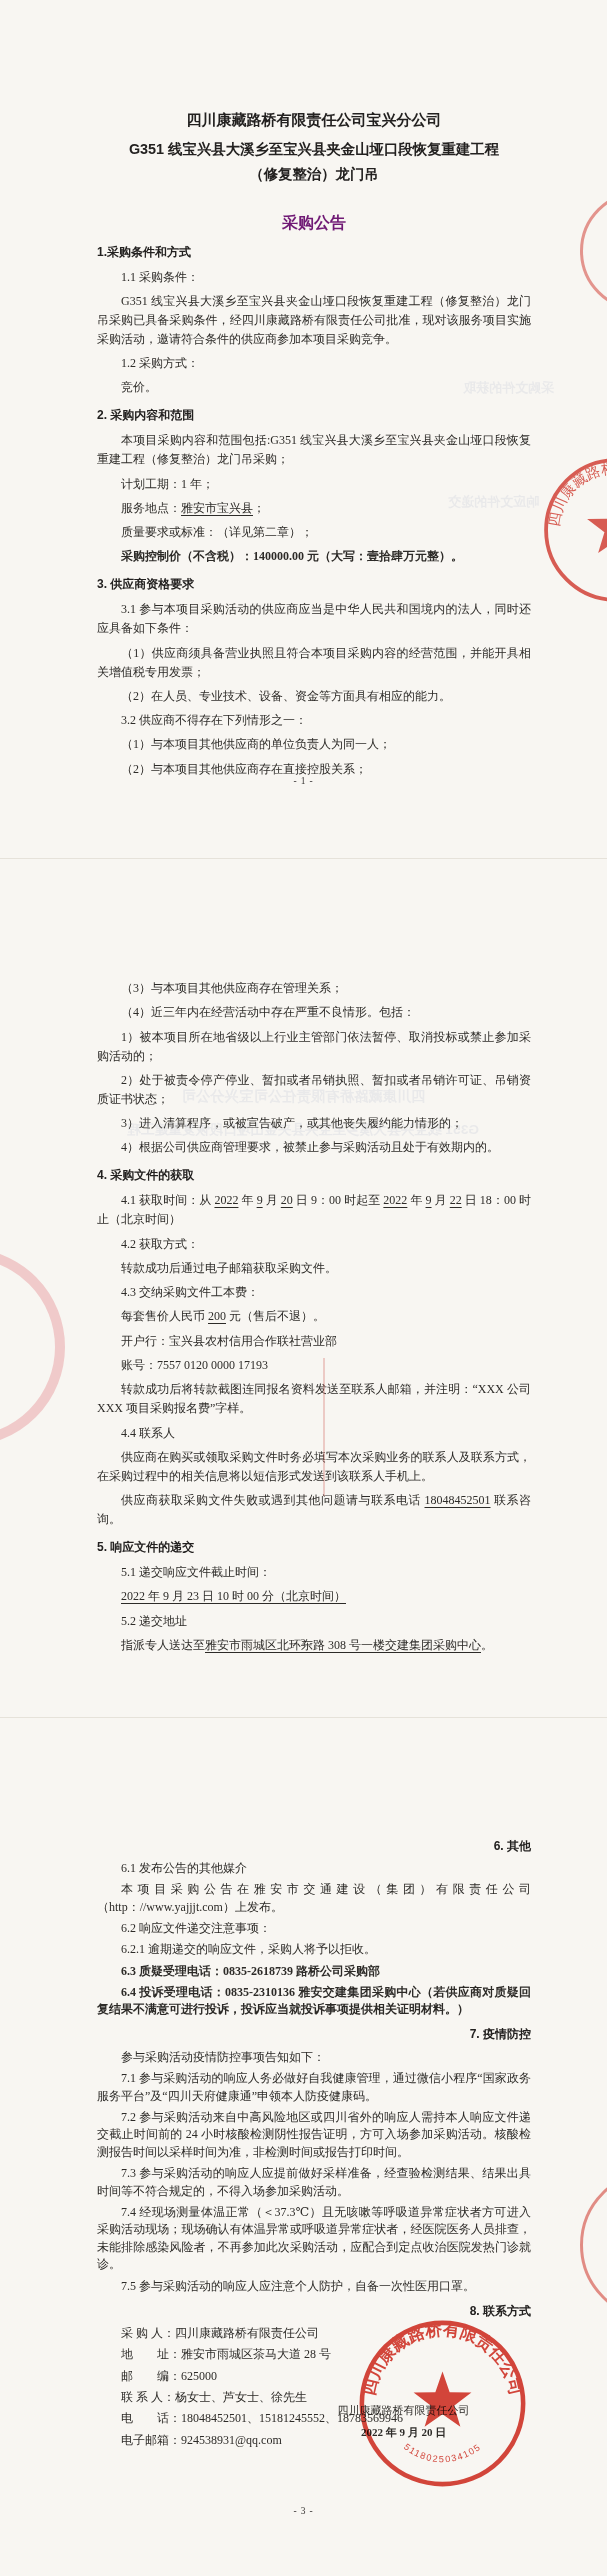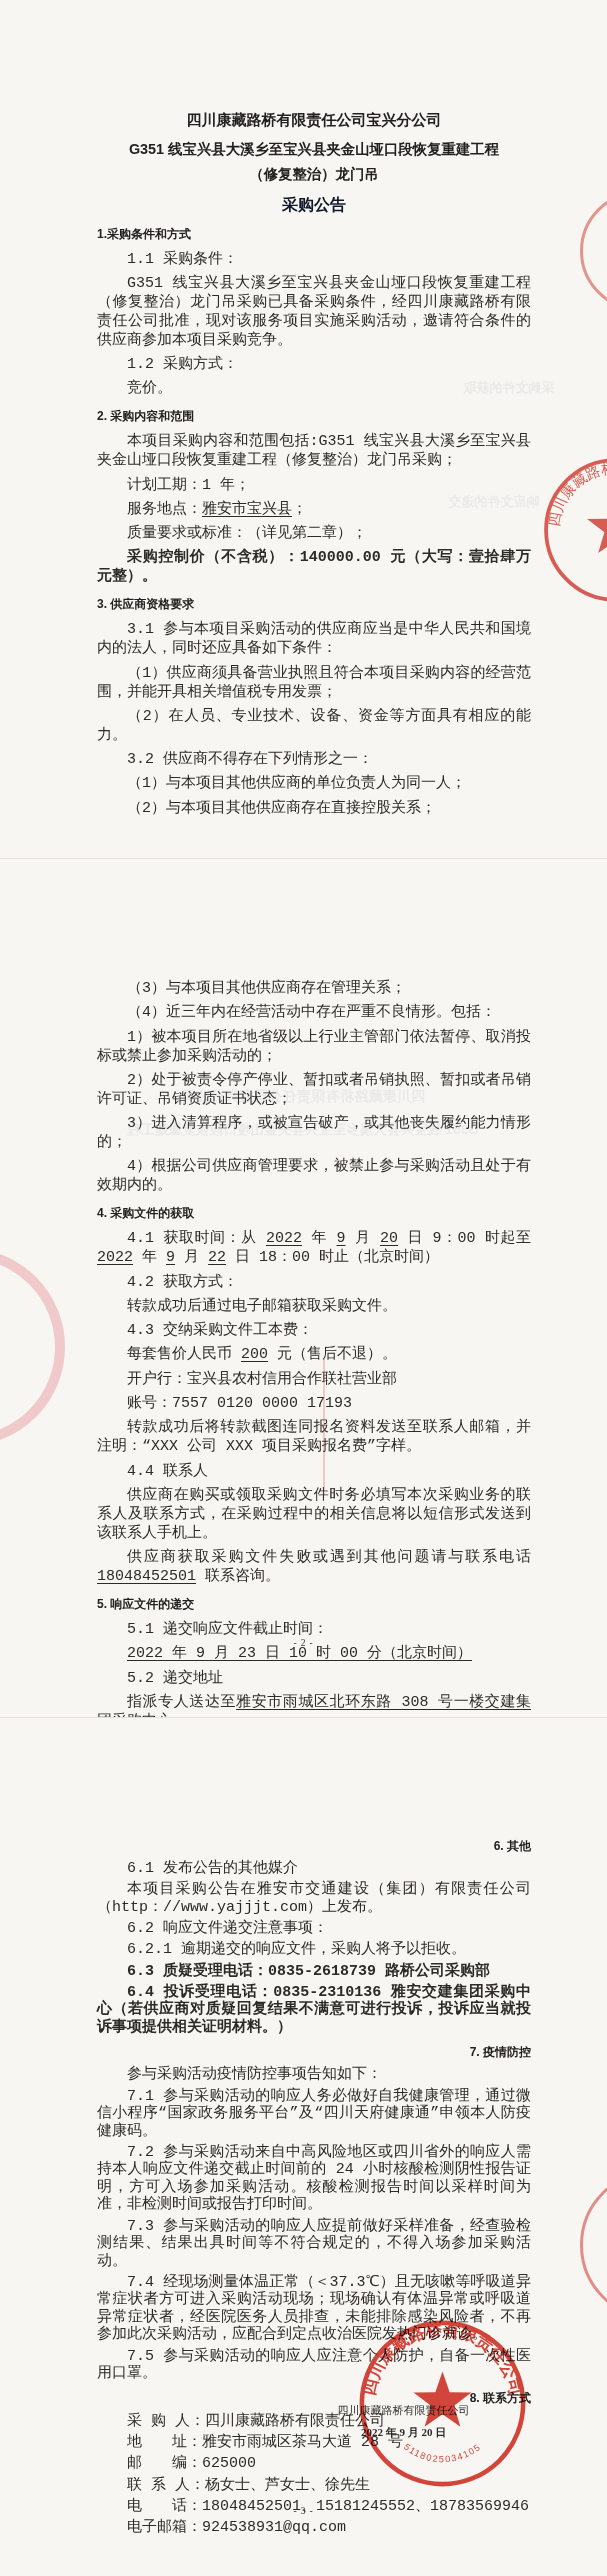--- a/index.html
+++ b/index.html
@@ -7,23 +7,23 @@
   .page{position:relative;width:607px;background:#f8f6f2;overflow:hidden;}
   .page1,.page2{height:858px;}
   .page3{height:859px;}
   .page + .page{border-top:1.5px solid #e6e2da;}
   .content{position:absolute;left:97px;width:434px;top:0;}
   .page1 .content{padding-top:111px;}
   .page2 .content{padding-top:120px;}
   .page3 .content{padding-top:112px;}
   .t1{font-family:"Liberation Sans","DejaVu Sans",sans-serif;font-weight:700;font-size:15px;text-align:center;margin:0 0 6.8px;color:#232120;}
   .t2{font-family:"Liberation Sans","DejaVu Sans",sans-serif;font-weight:700;font-size:14.4px;line-height:25px;text-align:center;margin:0;color:#232120;}
-  .t3{font-family:"Liberation Sans","DejaVu Sans",sans-serif;font-weight:700;font-size:16px;text-align:center;margin:8px 0 10px;color:#0f172a;}
+  .t3{font-family:"Liberation Sans","DejaVu Sans",sans-serif;font-weight:700;font-size:16px;text-align:center;margin:26px 0 10px;color:#701a75;}
   h2.h{font-family:"Liberation Sans","DejaVu Sans",sans-serif;font-weight:700;font-size:12px;margin:10px 0 6.8px;color:#232120;}
-  .p,.pb{font-size:15px;line-height:19px;margin:0 0 5.3px;text-indent:2em;text-align:justify;font-family:Liberation Mono, monospace;}
+  .p,.pb{font-size:12px;line-height:19px;margin:0 0 5.3px;text-indent:2em;text-align:justify;}
   .pb{font-weight:700;}
   .page3 .p,.page3 .pb{line-height:17.5px;margin-bottom:3.8px;}
   .page3 h2.h{margin:7.6px 0 5.3px;text-align:right;}
   .u{text-decoration:underline;text-underline-offset:3px;}
   .pagenum{position:absolute;left:0;right:0;text-align:center;font-size:9.5px;color:#3a3836;letter-spacing:0.8px;}
   .page1 .pagenum{top:776px;}
   .page2 .pagenum{top:779px;}
   .page3 .pagenum{top:788px;}
   
   .sig{position:absolute;left:305px;top:685px;width:197px;text-align:center;z-index:2;}

